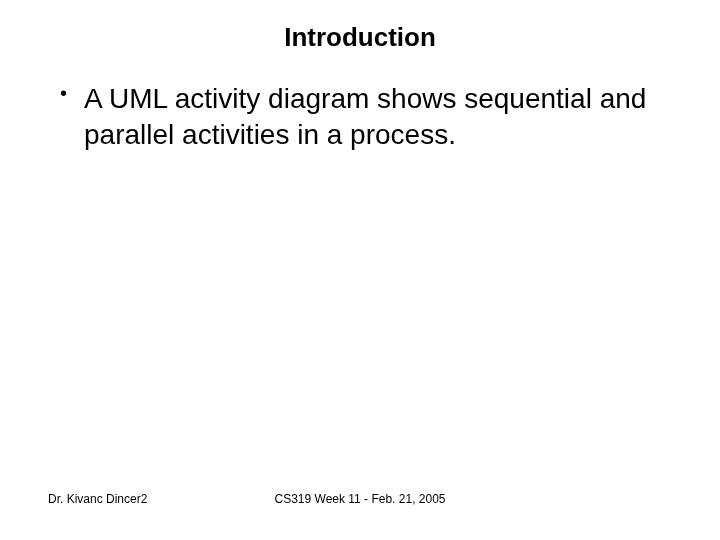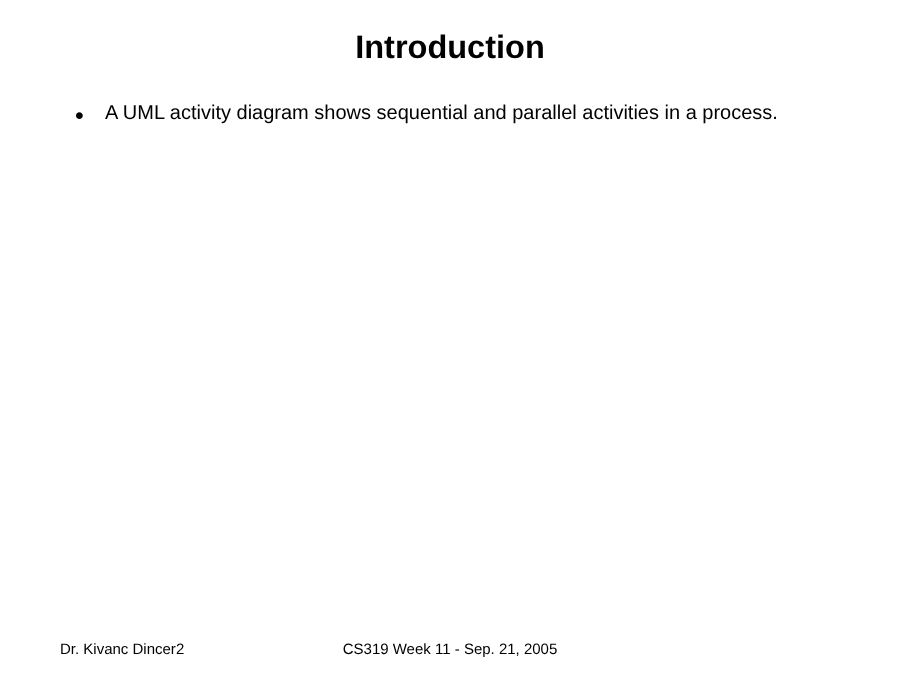--- a/index.html
+++ b/index.html
@@ -16,21 +16,21 @@
     position: relative;
     padding: 22px 48px 0 48px;
   }
   .title {
     text-align: center;
     font-weight: bold;
     font-size: 26px;
     margin-bottom: 28px;
   }
   .content {
-    font-size: 16px;
+    font-size: 28px;
     line-height: 1.28;
   }
   ul.bullets {
     list-style: none;
     padding-left: 0;
   }
   ul.bullets li {
     position: relative;
     padding-left: 36px;
     margin-bottom: 6px;
@@ -38,21 +38,21 @@
   ul.bullets li::before {
     content: "•";
     position: absolute;
     left: 12px;
     top: 0;
     font-size: 20px;
     line-height: 1.28;
   }
   .footer {
     position: absolute;
-    bottom: 14px;
+    bottom: 34px;
     left: 0;
     width: 720px;
     padding: 0 48px;
     font-size: 12px;
     display: flex;
     align-items: baseline;
   }
   .footer .center { position: absolute; left: 50%; transform: translateX(-50%); }
 </style>
 </head>
@@ -62,16 +62,16 @@
   <h1 class="title">Introduction</h1>
 
   <div class="content">
     <ul class="bullets">
       <li>A UML activity diagram shows sequential and parallel activities in a process.</li>
     </ul>
   </div>
 
   <div class="footer">
     <span>Dr. Kivanc Dincer</span>
-    <span class="center">CS319 Week 11 - Sep. 21, 2005</span>
+    <span class="center">CS319 Week 11 - Feb. 21, 2005</span>
     <span>2</span>
   </div>
 </div>
 
 </body></html>

